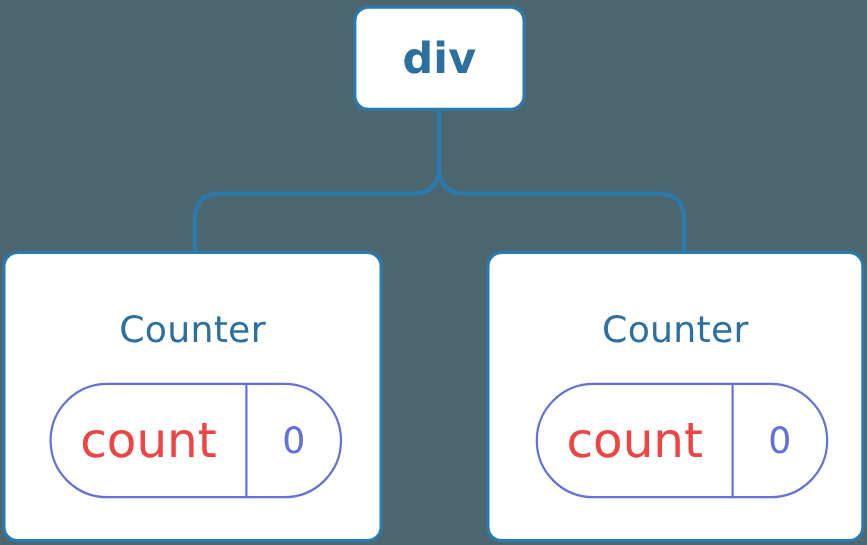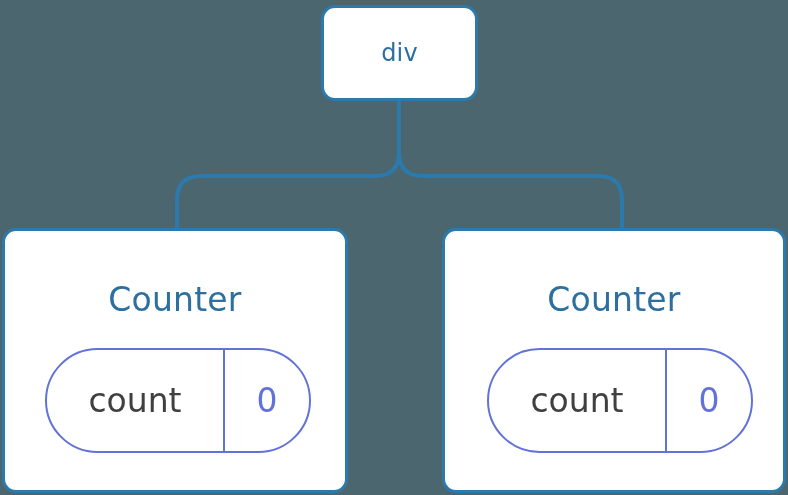--- a/index.html
+++ b/index.html
@@ -60,21 +60,22 @@
   }
 
   .node-title {
     color: #2d6f9e;
     font-size: 31px;
     line-height: 1;
     letter-spacing: 0.2px;
     white-space: nowrap;
   }
   .node-div .node-title {
-    font-size: 24px;
+    font-size: 39px;
+    font-weight: bold;
   }
   .node-counter-left .node-title,
   .node-counter-right .node-title {
     margin-top: 52px;
     font-size: 33px;
   }
 
   
   .state-pill {
     position: absolute;
@@ -90,22 +91,22 @@
   }
   .node-counter-left .state-pill { left: 40px; }
   .node-counter-right .state-pill { left: 42px; }
 
   .pill-key {
     flex: 0 0 176px;
     display: flex;
     align-items: center;
     justify-content: center;
     border-right: 2px solid #6272d8;
-    color: #404040;
-    font-size: 33px;
+    color: #ef4444;
+    font-size: 44px;
     line-height: 1;
   }
   .pill-value {
     flex: 1 1 auto;
     display: flex;
     align-items: center;
     justify-content: center;
     color: #6272d8;
     font-size: 33px;
     line-height: 1;

